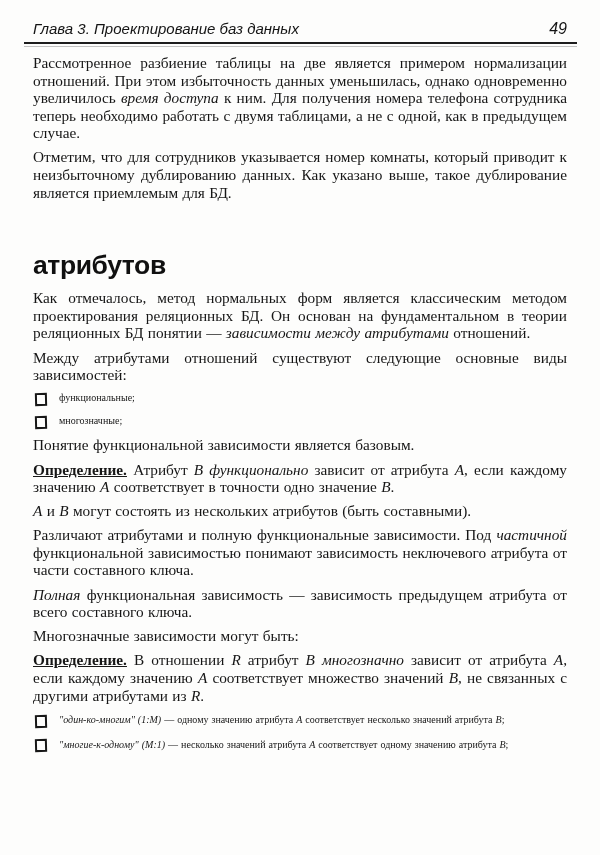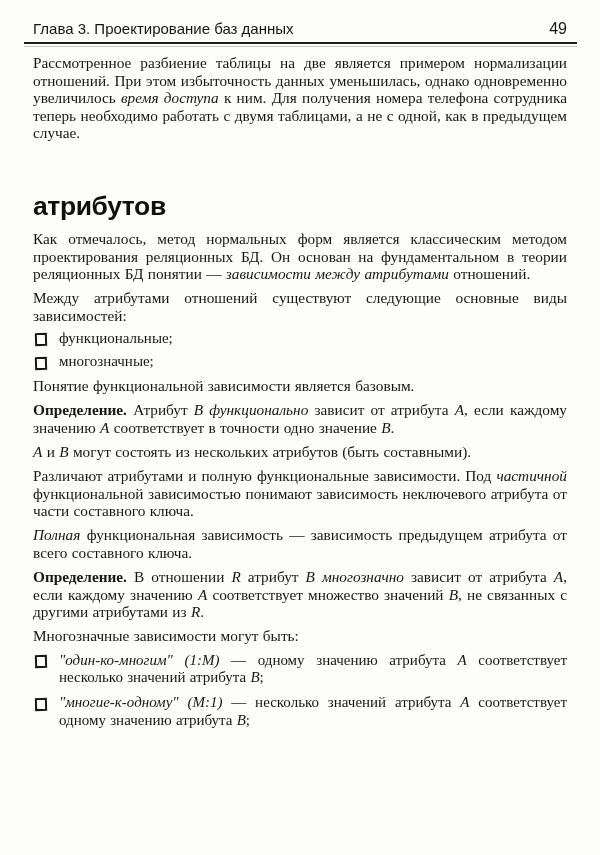--- a/index.html
+++ b/index.html
@@ -10,41 +10,42 @@
     font-family: "Liberation Serif", serif;
     overflow: hidden;
     position: relative;
     box-sizing: border-box;
     padding: 20px 33px 0 33px;
   }
   
   .runhead {
     display: flex; justify-content: space-between; align-items: baseline;
     font-family: "Liberation Sans", sans-serif;
+    font-style: italic;
     font-size: 15px;
     color: #141414;
     padding: 0 0 3px 0;
   }
   .runhead .pnum { font-size: 16px; }
   .rule {
     border-top: 2.6px solid #1d1d1d;
     margin: 1px -10px 0 -9px;
     height: 2px;
     border-bottom: 1px solid rgba(20,20,20,0.25);
   }
   
   p.body {
     font-size: 15.3px;
     line-height: 17.6px;
     text-align: justify;
     margin: 6.5px 0 0 0;
     word-spacing: 0.5px;
   }
   p.first { margin-top: 7px; }
-  b { font-weight: 700; }
+  b { font-weight: 700; text-decoration: underline; }
   i { font-style: italic; }
   
   h1.section {
     font-family: "Liberation Sans", sans-serif;
     font-weight: 700;
     font-size: 26.5px;
     line-height: 30px;
     letter-spacing: -0.4px;
     margin: 19px 0 9px 0;
     color: #101010;
@@ -57,40 +58,41 @@
   .bullet .sq {
     flex: 0 0 auto;
     width: 8px; height: 9px;
     border: 2.3px solid #171717;
     margin: 3.5px 12px 0 2px;
     transform: rotate(-1.5deg);
     background: #fdfdfc;
   }
   .bullet .bt {
     flex: 1 1 auto;
-    font-size: 15px;
+    font-size: 10px;
     line-height: 17.6px;
     text-align: justify;
     word-spacing: 0.5px;
   }
   .bullet.multi { margin-top: 7px; }
 </style>
 </head>
 <body>
 
 <div class="page">
 
   <div class="runhead">
     <span>Глава 3. Проектирование баз данных</span>
     <span class="pnum">49</span>
   </div>
   <div class="rule"></div>
 
   <p class="body first"><span>Рассмотренное разбиение таблицы на две является примером нормализации отношений. При этом избыточность данных уменьшилась, однако одновременно увеличилось </span><i>время доступа</i><span> к ним. Для получения номера телефона сотрудника теперь необходимо работать с двумя таблицами, а не с одной, как в предыдущем случае.</span></p>
 
+  <p class="body"><span>Отметим, что для сотрудников указывается номер комнаты, который приводит к неизбыточному дублированию данных. Как указано выше, такое дублирование является приемлемым для БД.</span></p>
 
   <h1 class="section"><br><span>атрибутов</span></h1>
 
   <p class="body"><span>Как отмечалось, метод нормальных форм является классическим методом проектирования реляционных БД. Он основан на фундаментальном в теории реляционных БД понятии — </span><i>зависимости между атрибутами</i><span> отношений.</span></p>
 
   <p class="body"><span>Между атрибутами отношений существуют следующие основные виды зависимостей:</span></p>
 
   <div class="bullet">
     <span class="sq"></span>
     <span class="bt">функциональные;</span>
@@ -103,23 +105,23 @@
   <p class="body"><span>Понятие функциональной зависимости является базовым.</span></p>
 
   <p class="body"><b>Определение.</b><span> Атрибут </span><i>В функционально</i><span> зависит от атрибута </span><i>А</i><span>, если каждому значению </span><i>А</i><span> соответствует в точности одно значение </span><i>В</i><span>.</span></p>
 
   <p class="body"><i>А</i><span> и </span><i>В</i><span> могут состоять из нескольких атрибутов (быть составными).</span></p>
 
   <p class="body"><span>Различают атрибутами и полную функциональные зависимости. Под </span><i>частичной</i><span> функциональной зависимостью понимают зависимость неключевого атрибута от части составного ключа.</span></p>
 
   <p class="body"><i>Полная</i><span> функциональная зависимость — зависимость предыдущем атрибута от всего составного ключа.</span></p>
 
+  <p class="body"><span>Многозначные зависимости могут быть:</span></p>
+
   <p class="body"><b>Определение.</b><span> В отношении </span><i>R</i><span> атрибут </span><i>В многозначно</i><span> зависит от атрибута </span><i>А</i><span>, если каждому значению </span><i>А</i><span> соответствует множество значений </span><i>В</i><span>, не связанных с другими атрибутами из </span><i>R</i><span>.</span></p>
-
-  <p class="body"><span>Многозначные зависимости могут быть:</span></p>
 
   <div class="bullet multi">
     <span class="sq"></span>
     <span class="bt"><i>"один-ко-многим" (1:М)</i><span> — одному значению атрибута </span><i>А</i><span> соответствует несколько значений атрибута </span><i>В</i><span>;</span></span>
   </div>
 
   <div class="bullet multi">
     <span class="sq"></span>
     <span class="bt"><i>"многие-к-одному" (М:1)</i><span> — несколько значений атрибута </span><i>А</i><span> соответствует одному значению атрибута </span><i>В</i><span>;</span></span>
   </div>

